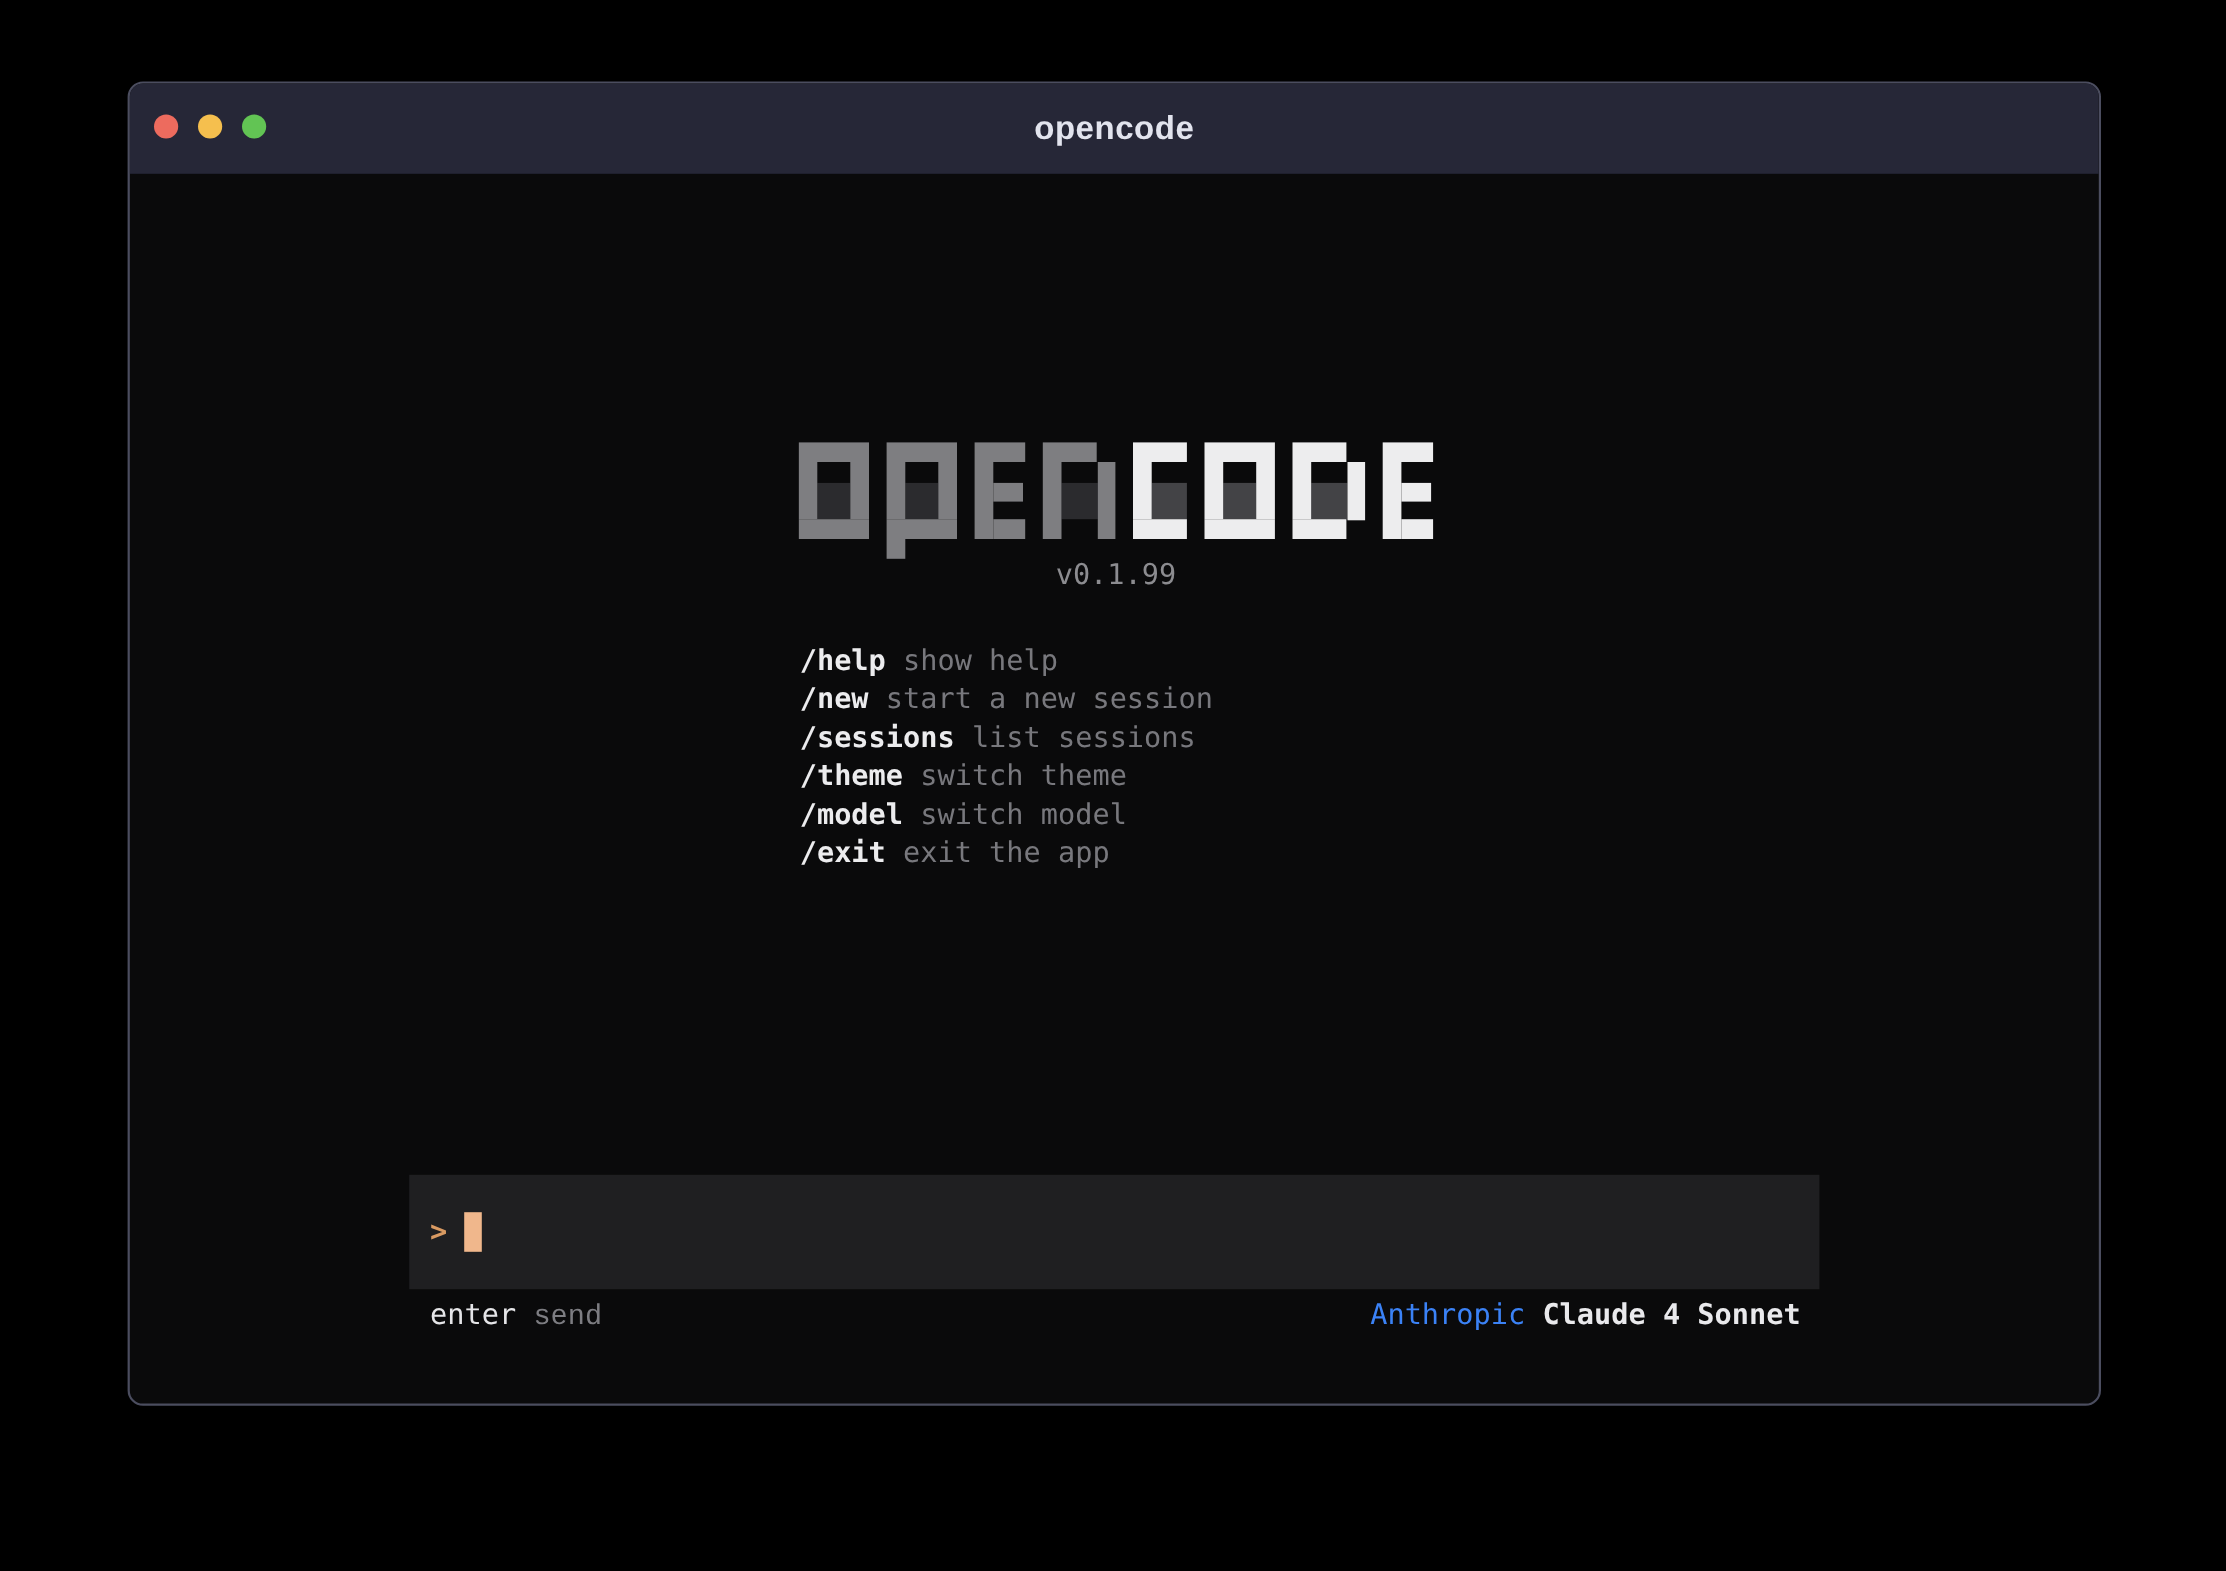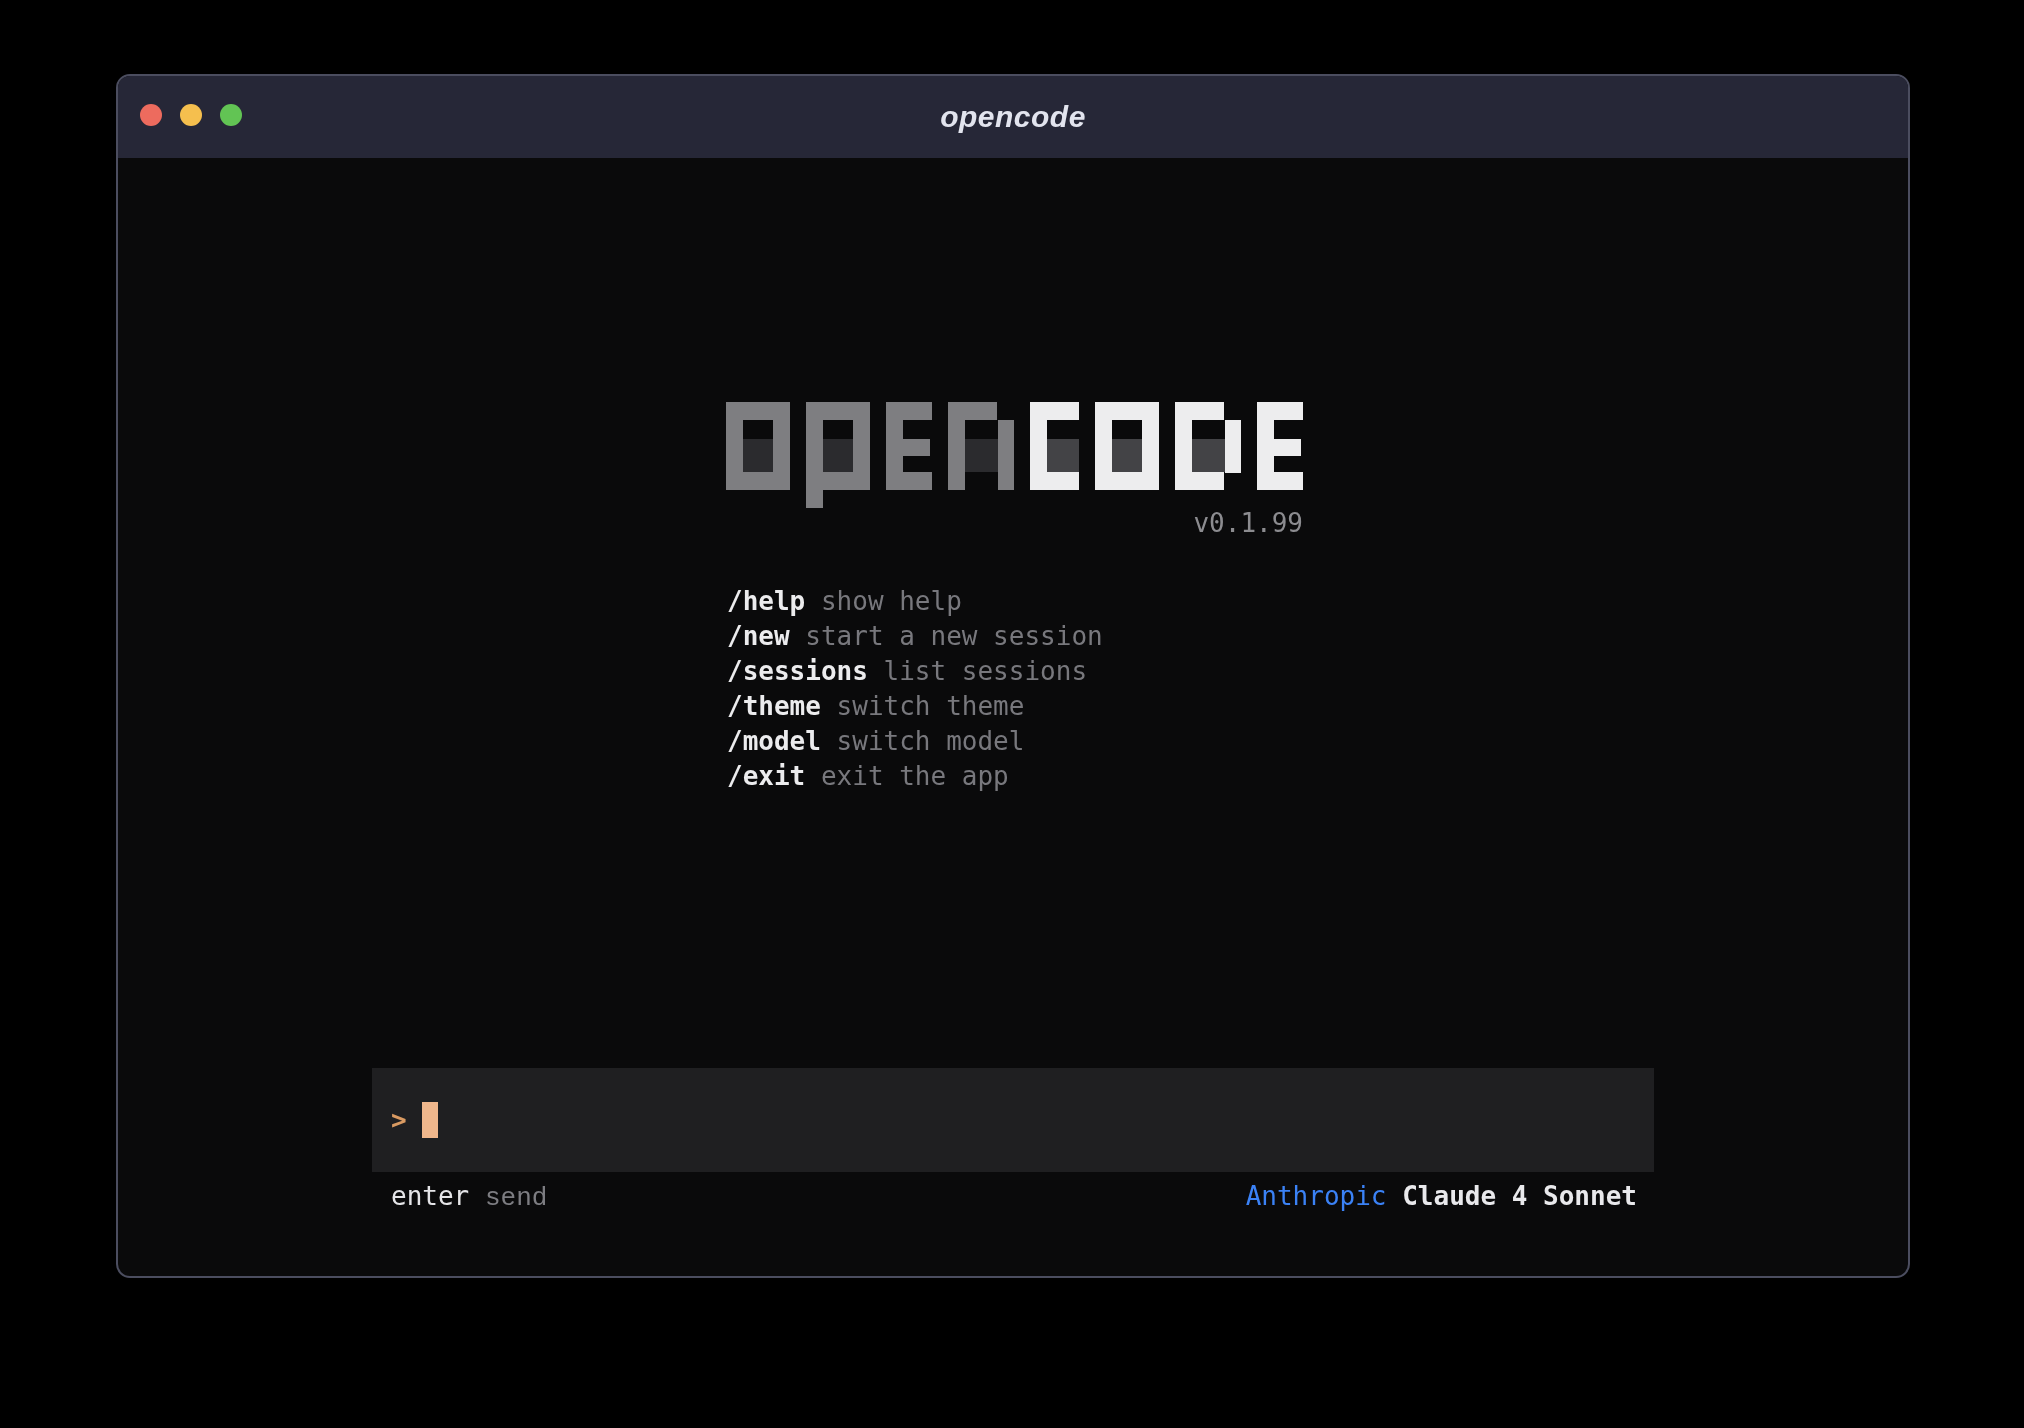--- a/index.html
+++ b/index.html
@@ -15,41 +15,41 @@
     left:116px;top:74px;width:1794px;height:1204px;
     background:var(--window-bg,#0a0a0b);
     border:2px solid var(--window-border,#4b4d5f);
     border-radius:14px;
     box-sizing:border-box;
     overflow:hidden;
   }
   .titlebar{
     position:absolute;left:0;top:0;right:0;height:82px;
     background:var(--titlebar-bg,#262737);
-    display:flex;align-items:center;font-style:italic;
+    display:flex;align-items:center;
   }
   .traffic{
     position:absolute;left:22px;top:28px;
     display:flex;gap:18px;
   }
   .light{width:22px;height:22px;border-radius:50%;}
   .light.close{background:var(--traffic-close,#ed6b5e);}
   .light.minimize{background:var(--traffic-min,#f5bf4e);}
   .light.zoomb{background:var(--traffic-zoom,#62c454);}
   .title{
     width:100%;text-align:center;
     font-family:"Liberation Sans", sans-serif;
     font-weight:700;font-size:30px;
     color:#e2e4ee;
     letter-spacing:0.5px;
   }
   .logo-svg{position:absolute;left:608px;top:326px;}
   .version{
     position:absolute;left:608px;top:432px;width:577px;
-    text-align:right;
+    text-align:center;
     font-size:26px;line-height:30px;
     color:#8c8c90;
   }
   .commands{
     position:absolute;left:609px;top:508px;
   }
   .cmd-row{
     font-size:26px;line-height:35px;white-space:pre;
   }
   .cmd-name{color:var(--text-bright,#ececee);font-weight:700;}

